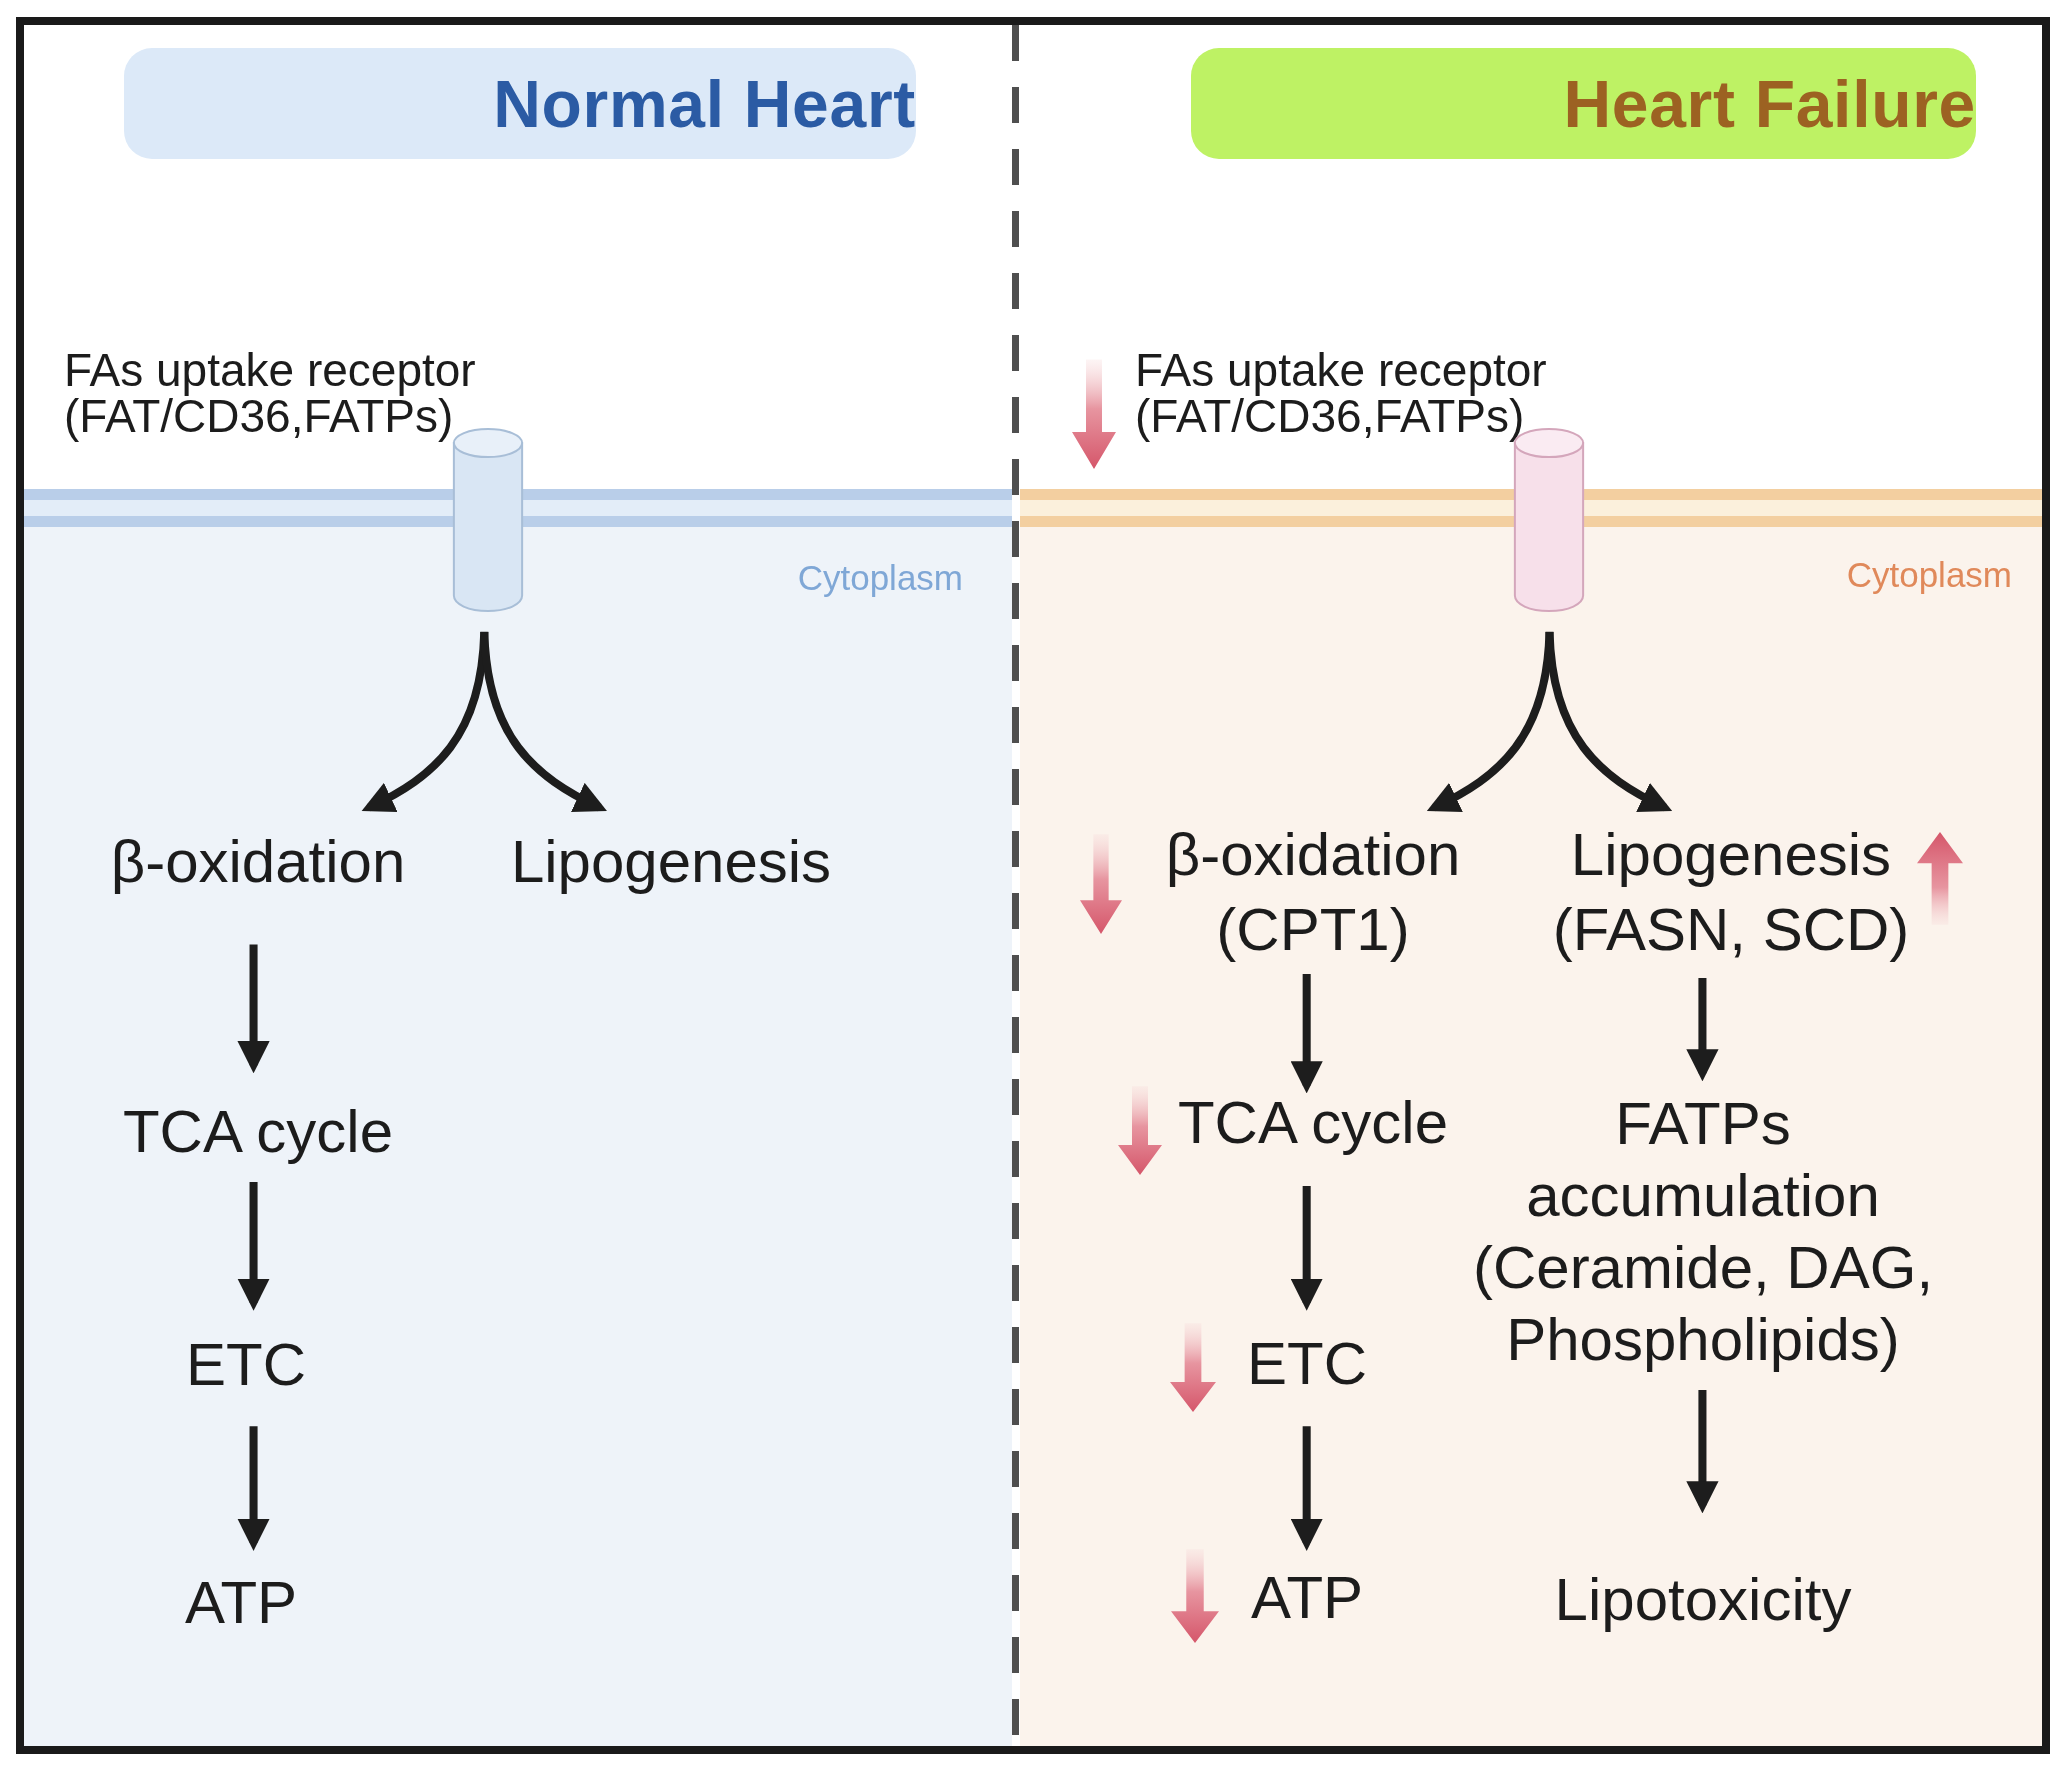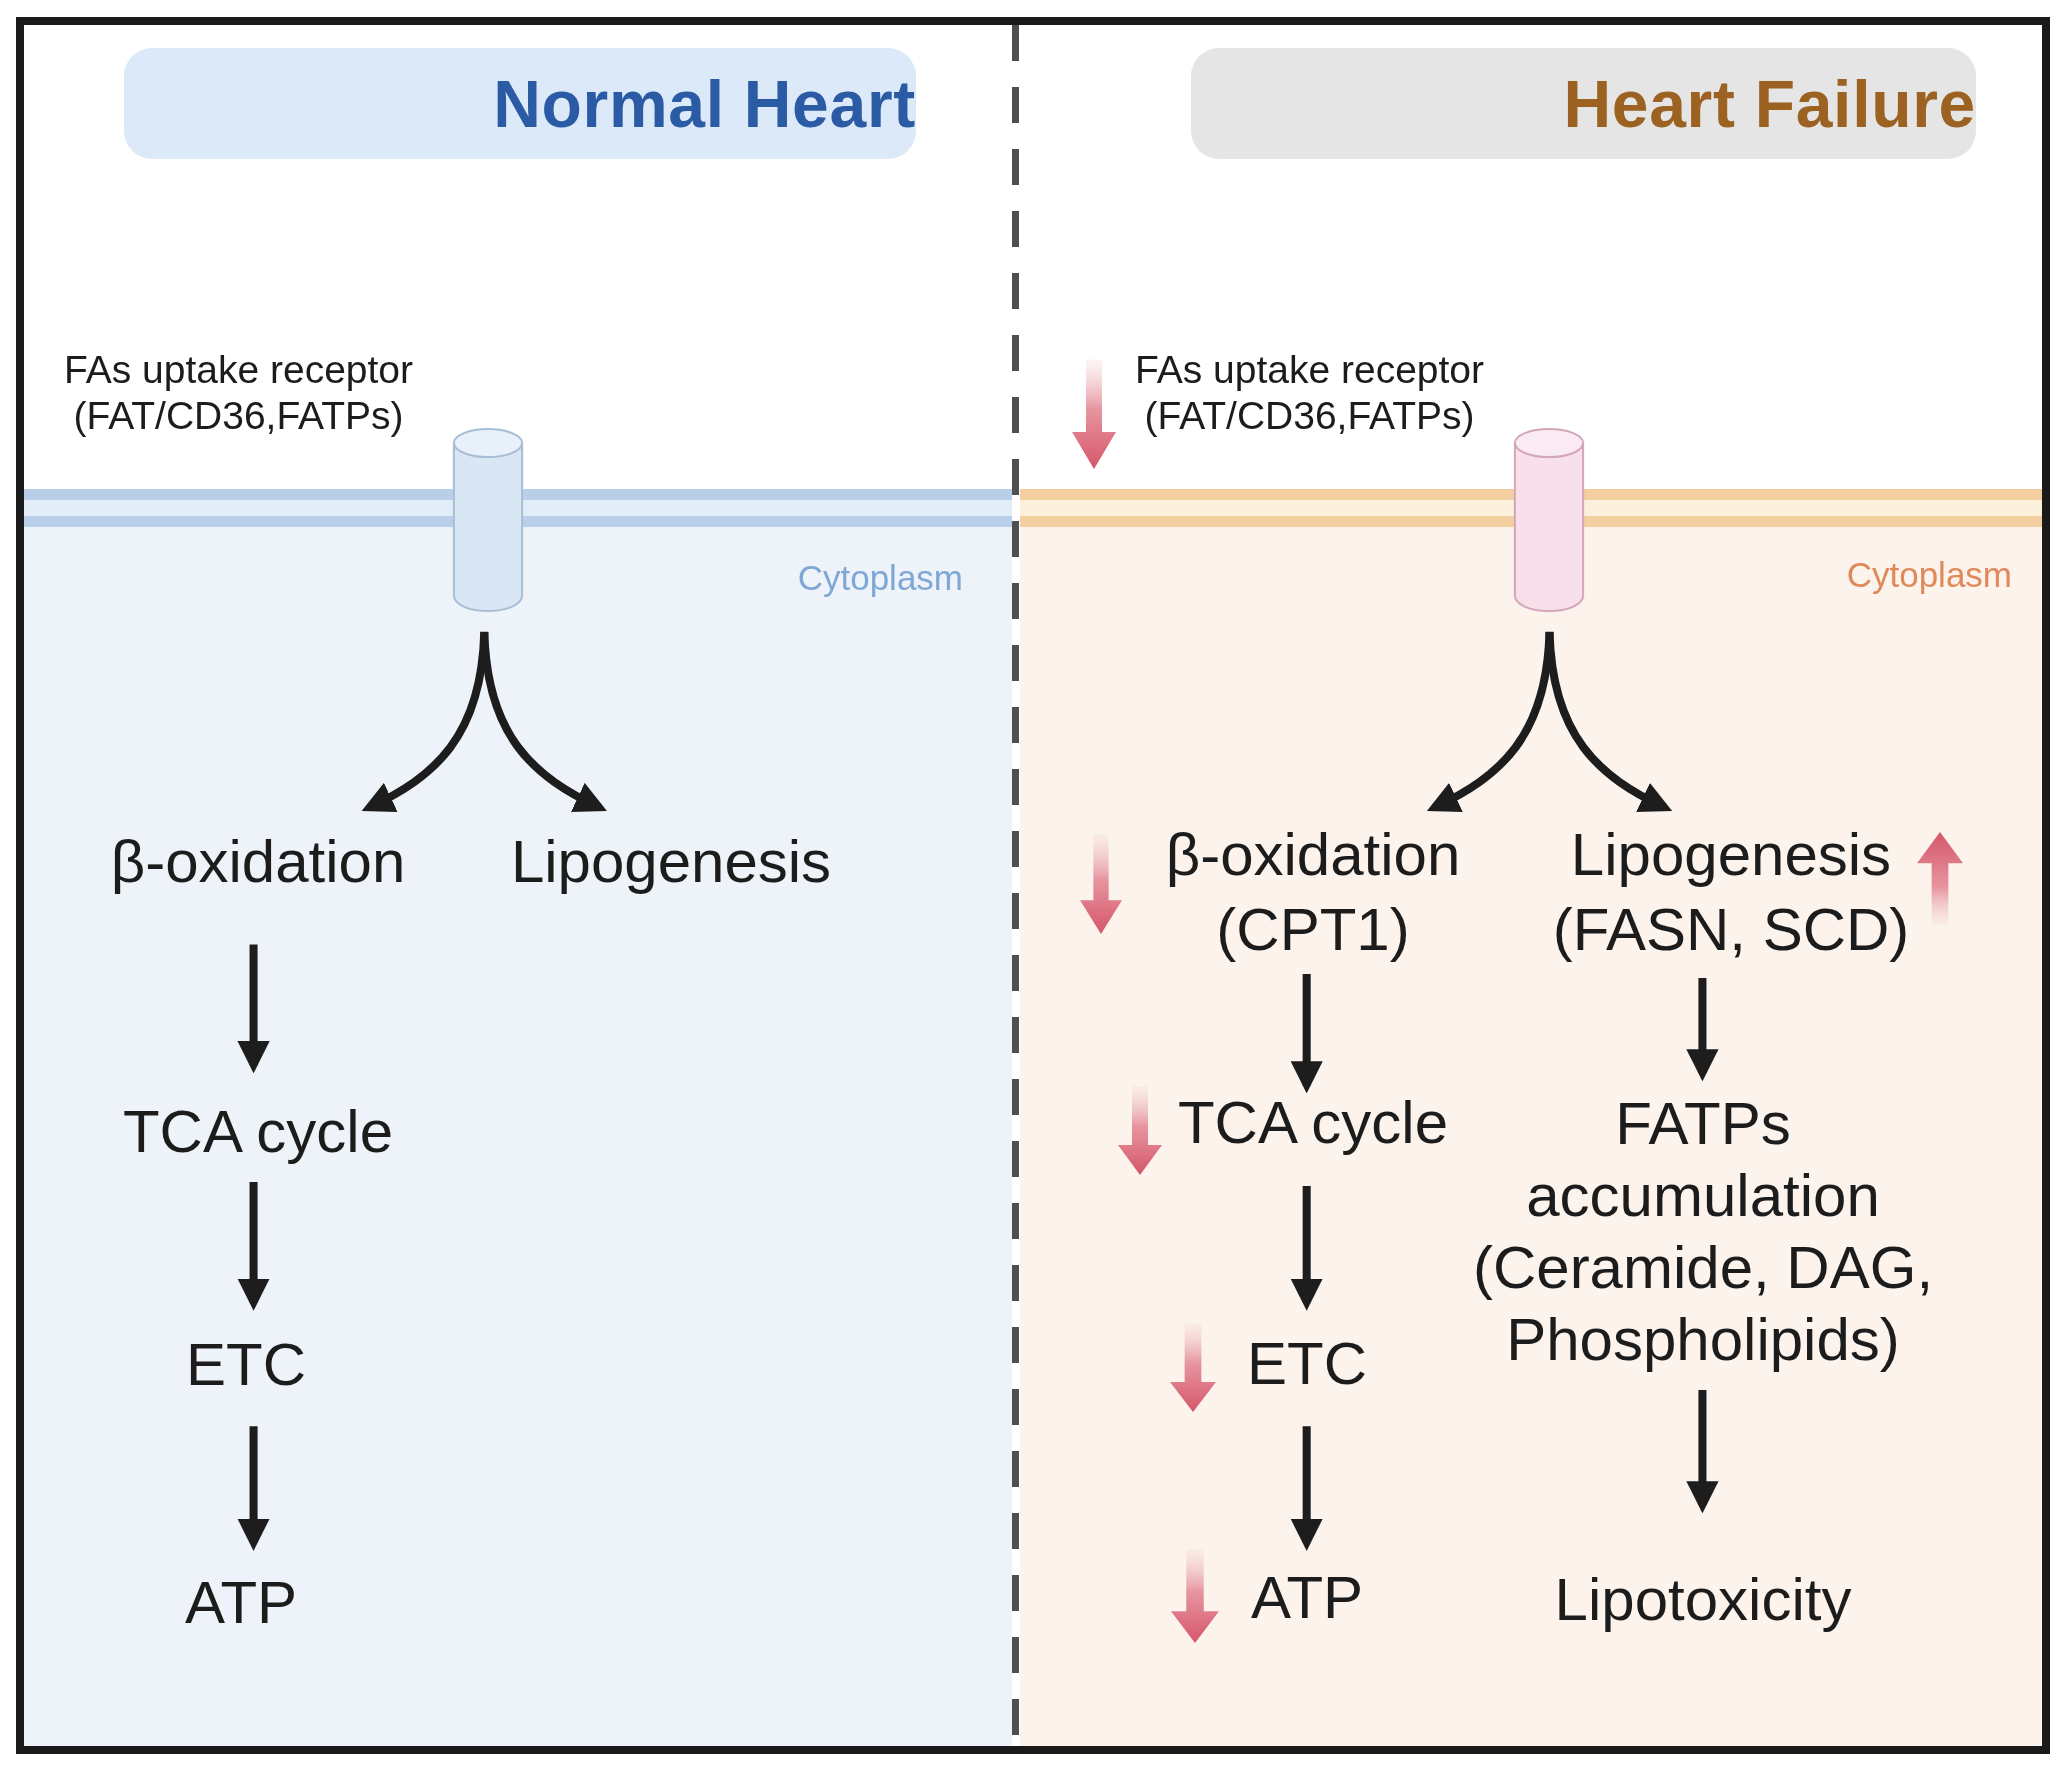--- a/index.html
+++ b/index.html
@@ -37,24 +37,24 @@
     background:linear-gradient(to bottom,#f3cfa0 0 10.7px,#fbf0dc 10.7px 27px,#f3cfa0 27px 38px);
   }
 
   
   .pill {
     display:flex; align-items:center; justify-content:flex-end;
     height:111px; border-radius:28px;
     font-size:66px; font-weight:bold; letter-spacing:0.7px;margin-left:20px;
   }
   .pill-normal  { left:104px;  top:48px; width:792px; background:#dce9f8; color:#2b5ba4; }
-  .pill-failure { left:1171px; top:48px; width:785px; background:#e5e5e5; color:#9c6222; }
+  .pill-failure { left:1171px; top:48px; width:785px; background:#bef264; color:#9c6222; }
 
   
-  .receptor-label { font-size:39px; line-height:46px; color:#1c1c1c;text-align:center; }
+  .receptor-label { font-size:46px; line-height:46px; color:#1c1c1c; }
   .cyto { font-size:35px; }
   .cyto-left  { color:#7fa7d6; }
   .cyto-right { color:#e0895a; }
   .pathway { font-size:60px; line-height:75px; color:#1c1c1c; }
 
   svg.overlay { left:0; top:0; width:2066px; height:1771px; pointer-events:none; }
   svg.red-arrow { position:absolute; }
   svg.cylinder  { position:absolute; }
 </style>
 </head>

